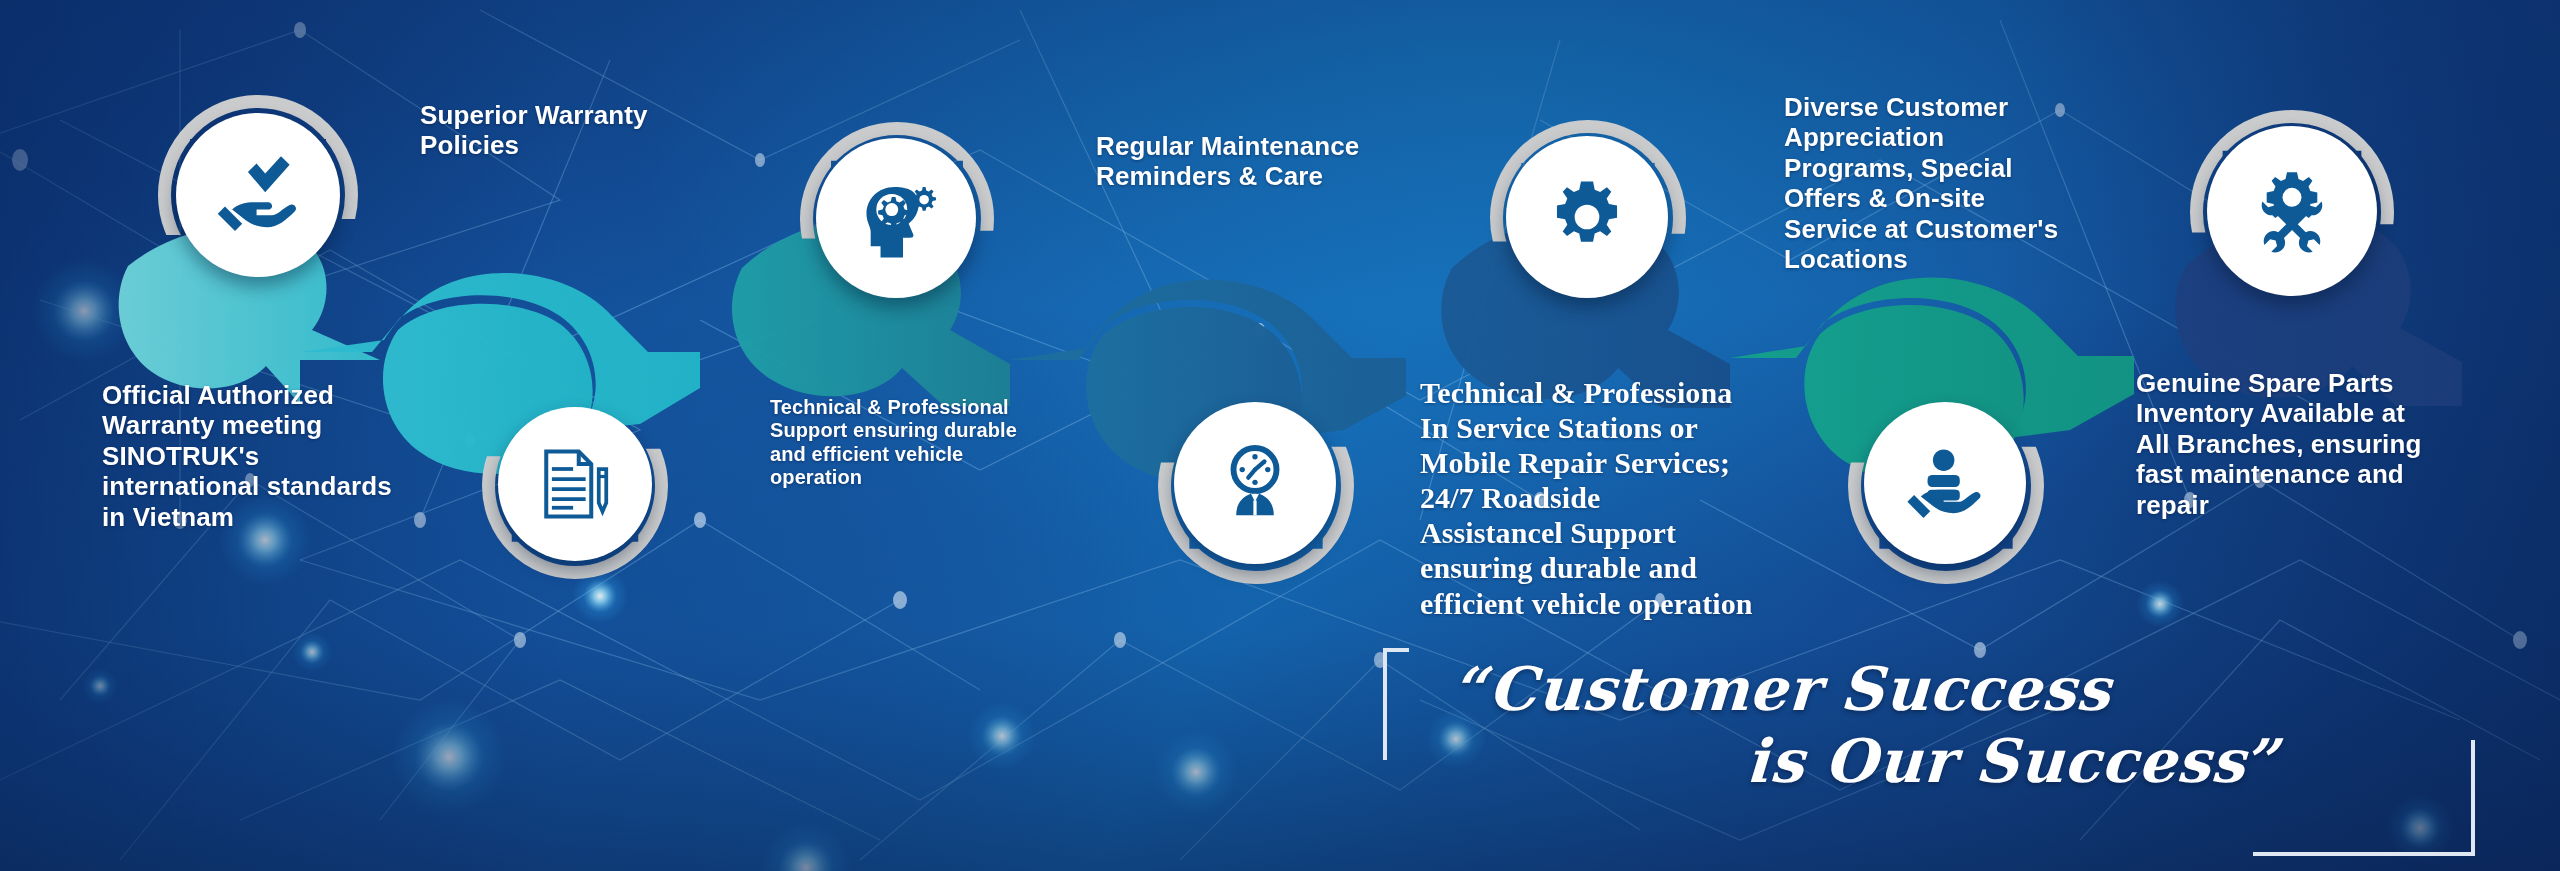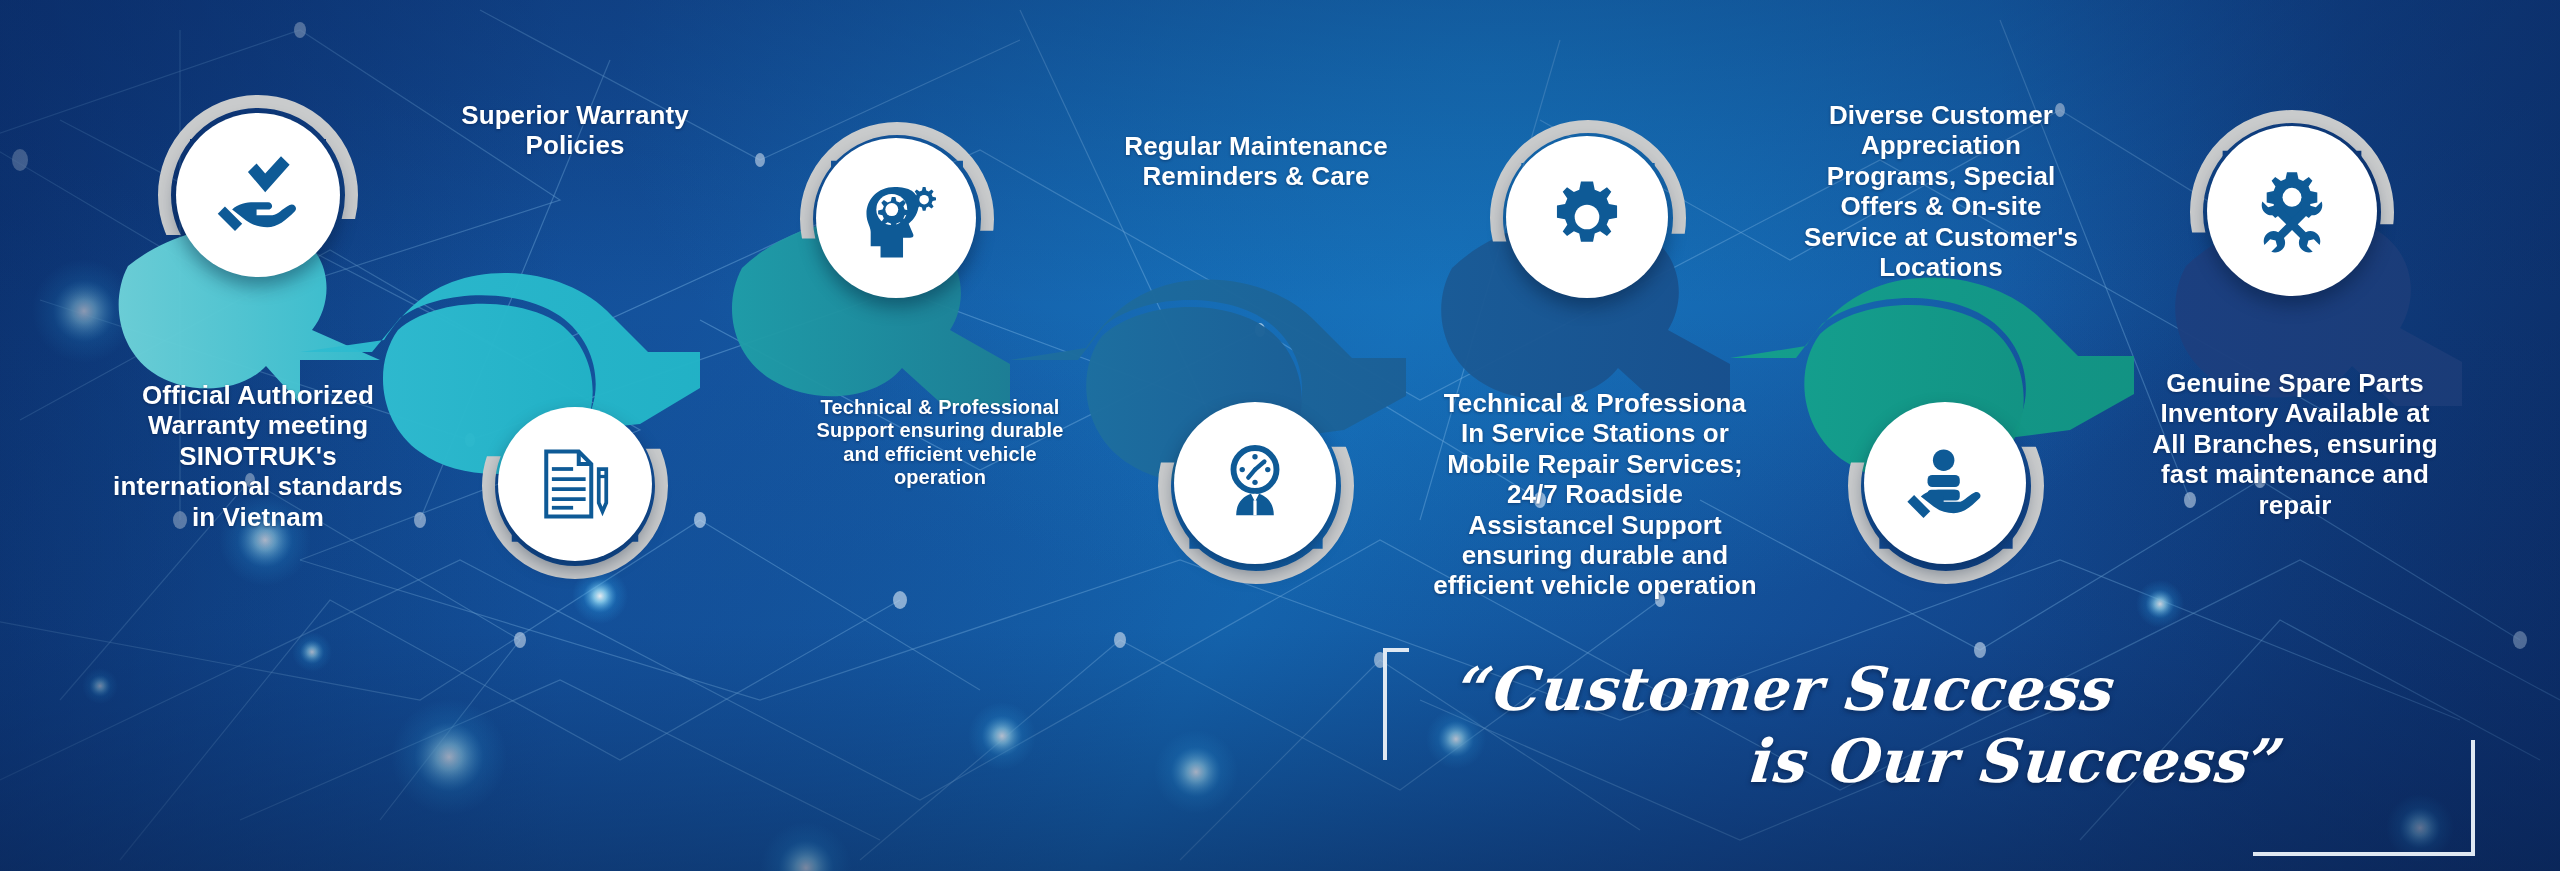--- a/index.html
+++ b/index.html
@@ -38,21 +38,21 @@
     box-shadow:0 9px 18px rgba(3,20,48,.40);
     display:flex; align-items:center; justify-content:center;
   }
   .disc svg { display:block; }
 
   
   .caption {
     position:absolute;
     color:#ffffff;
     font-weight:bold;
-    text-align:center;
+    text-align:left;
     line-height:1.17;
     letter-spacing:.1px;
     text-shadow:0 1px 3px rgba(0,18,50,.45);
     white-space:pre-line;
   }
 
   
   #slogan { position:absolute; left:1383px; top:648px; width:1090px; height:210px; }
   .slogan-line {
     position:absolute;
@@ -329,21 +329,21 @@
     <div class="ring-wrap">
       <div class="arc" style="clip-path:polygon(0 0,100% 0,100% 58%,84% 58%,84% 22%,16% 22%,16% 62%,0 62%);"></div>
     </div>
     <div class="disc" style="left:16px; top:16px; width:162px; height:162px;">
       <svg width="84" height="84" viewBox="0 0 64 64">
         <path fill="#0e5a96" d="M32 5 l4.6 0 1.3 6.2 4.1 1.7 5.2-3.5 3.3 3.3 -3.5 5.2 1.7 4.1 6.2 1.3 0 4.6 0 4.6 -6.2 1.3 -1.7 4.1 3.5 5.2 -3.3 3.3 -5.2-3.5 -4.1 1.7 -1.3 6.2 -4.6 0 -4.6 0 -1.3-6.2 -4.1-1.7 -5.2 3.5 -3.3-3.3 3.5-5.2 -1.7-4.1 -6.2-1.3 0-4.6 0-4.6 6.2-1.3 1.7-4.1 -3.5-5.2 3.3-3.3 5.2 3.5 4.1-1.7 1.3-6.2z"></path>
         <circle cx="32" cy="32" r="9.4" fill="#ffffff"></circle>
       </svg>
     </div>
   </div>
-  <div class="caption" style="left:1420px; top:388px; width:350px; font-size:26px;">Technical &amp; Professiona
+  <div class="caption" style="left:1420px; top:375px; width:350px; font-size:30px;font-family:Liberation Serif, serif;">Technical &amp; Professiona
 In Service Stations or
 Mobile Repair Services;
 24/7 Roadside
 Assistancel Support
 ensuring durable and
 efficient vehicle operation</div>
 
   <div class="node" style="left:1848px; top:388px; width:196px; height:196px;">
     <div class="ring-wrap">
       <div class="arc" style="clip-path:polygon(0 38%,16% 38%,16% 82%,84% 82%,84% 30%,100% 30%,100% 100%,0 100%);"></div>
@@ -351,21 +351,21 @@
     <div class="disc" style="left:16px; top:14px; width:162px; height:162px;">
       <svg width="86" height="86" viewBox="0 0 64 64">
         <circle cx="31" cy="15" r="8" fill="#0e5a96"></circle>
         <rect x="19" y="26" width="24" height="9" rx="3.5" fill="#0e5a96"></rect>
         <rect x="19" y="37" width="24" height="8" rx="3" fill="#0e5a96"></rect>
         <path fill="#0e5a96" d="M14 42 c4-4 10-5 15-5 h10 c3 0 4 4 1 5 h-9 v4 h11 c4 0 6-4 12-7 3-1.5 6 2 3.5 4.5 -6 6-12 11-19 11 -6 0-11-2-15-5z"></path>
         <path fill="#0e5a96" d="M4 46 l5-5 12 12 -5 5z"></path>
       </svg>
     </div>
   </div>
-  <div class="caption" style="left:1784px; top:100px; width:314px; font-size:26px;">Diverse Customer
+  <div class="caption" style="left:1784px; top:92px; width:314px; font-size:26px;">Diverse Customer
 Appreciation
 Programs, Special
 Offers &amp; On-site
 Service at Customer's
 Locations</div>
 
   <div class="node" style="left:2190px; top:110px; width:204px; height:204px;">
     <div class="ring-wrap">
       <div class="arc" style="clip-path:polygon(0 0,100% 0,100% 56%,84% 56%,84% 20%,16% 20%,16% 60%,0 60%);"></div>
     </div>

